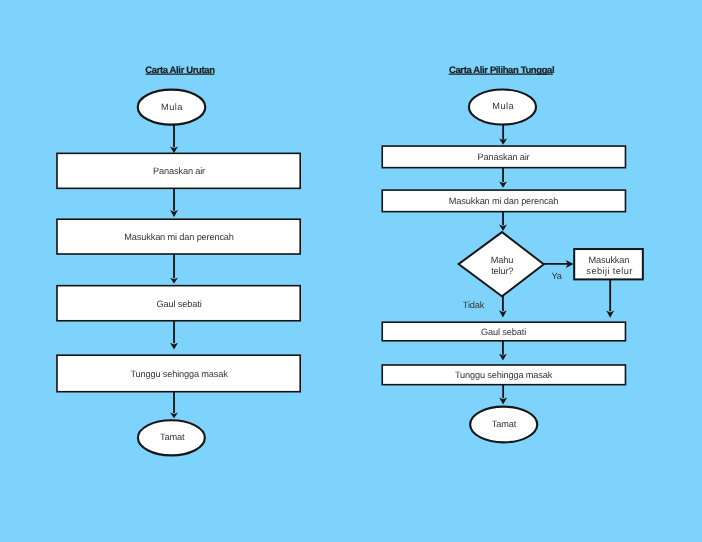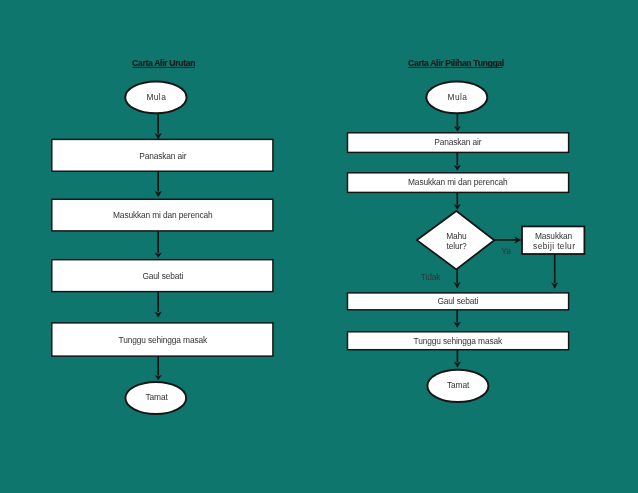--- a/index.html
+++ b/index.html
@@ -10,21 +10,21 @@
   body {
     width: 638px;
     height: 493px;
     overflow: hidden;
     font-family: "Liberation Sans", sans-serif;
   }
   #canvas {
     position: relative;
     width: 638px;
     height: 493px;
-    background: #0f766e;
+    background: #7dd3fc;
   }
   svg.flow {
     position: absolute;
     left: 0;
     top: 0;
     width: 638px;
     height: 493px;
     shape-rendering: geometricPrecision;
     transform: translateZ(0);
   }

